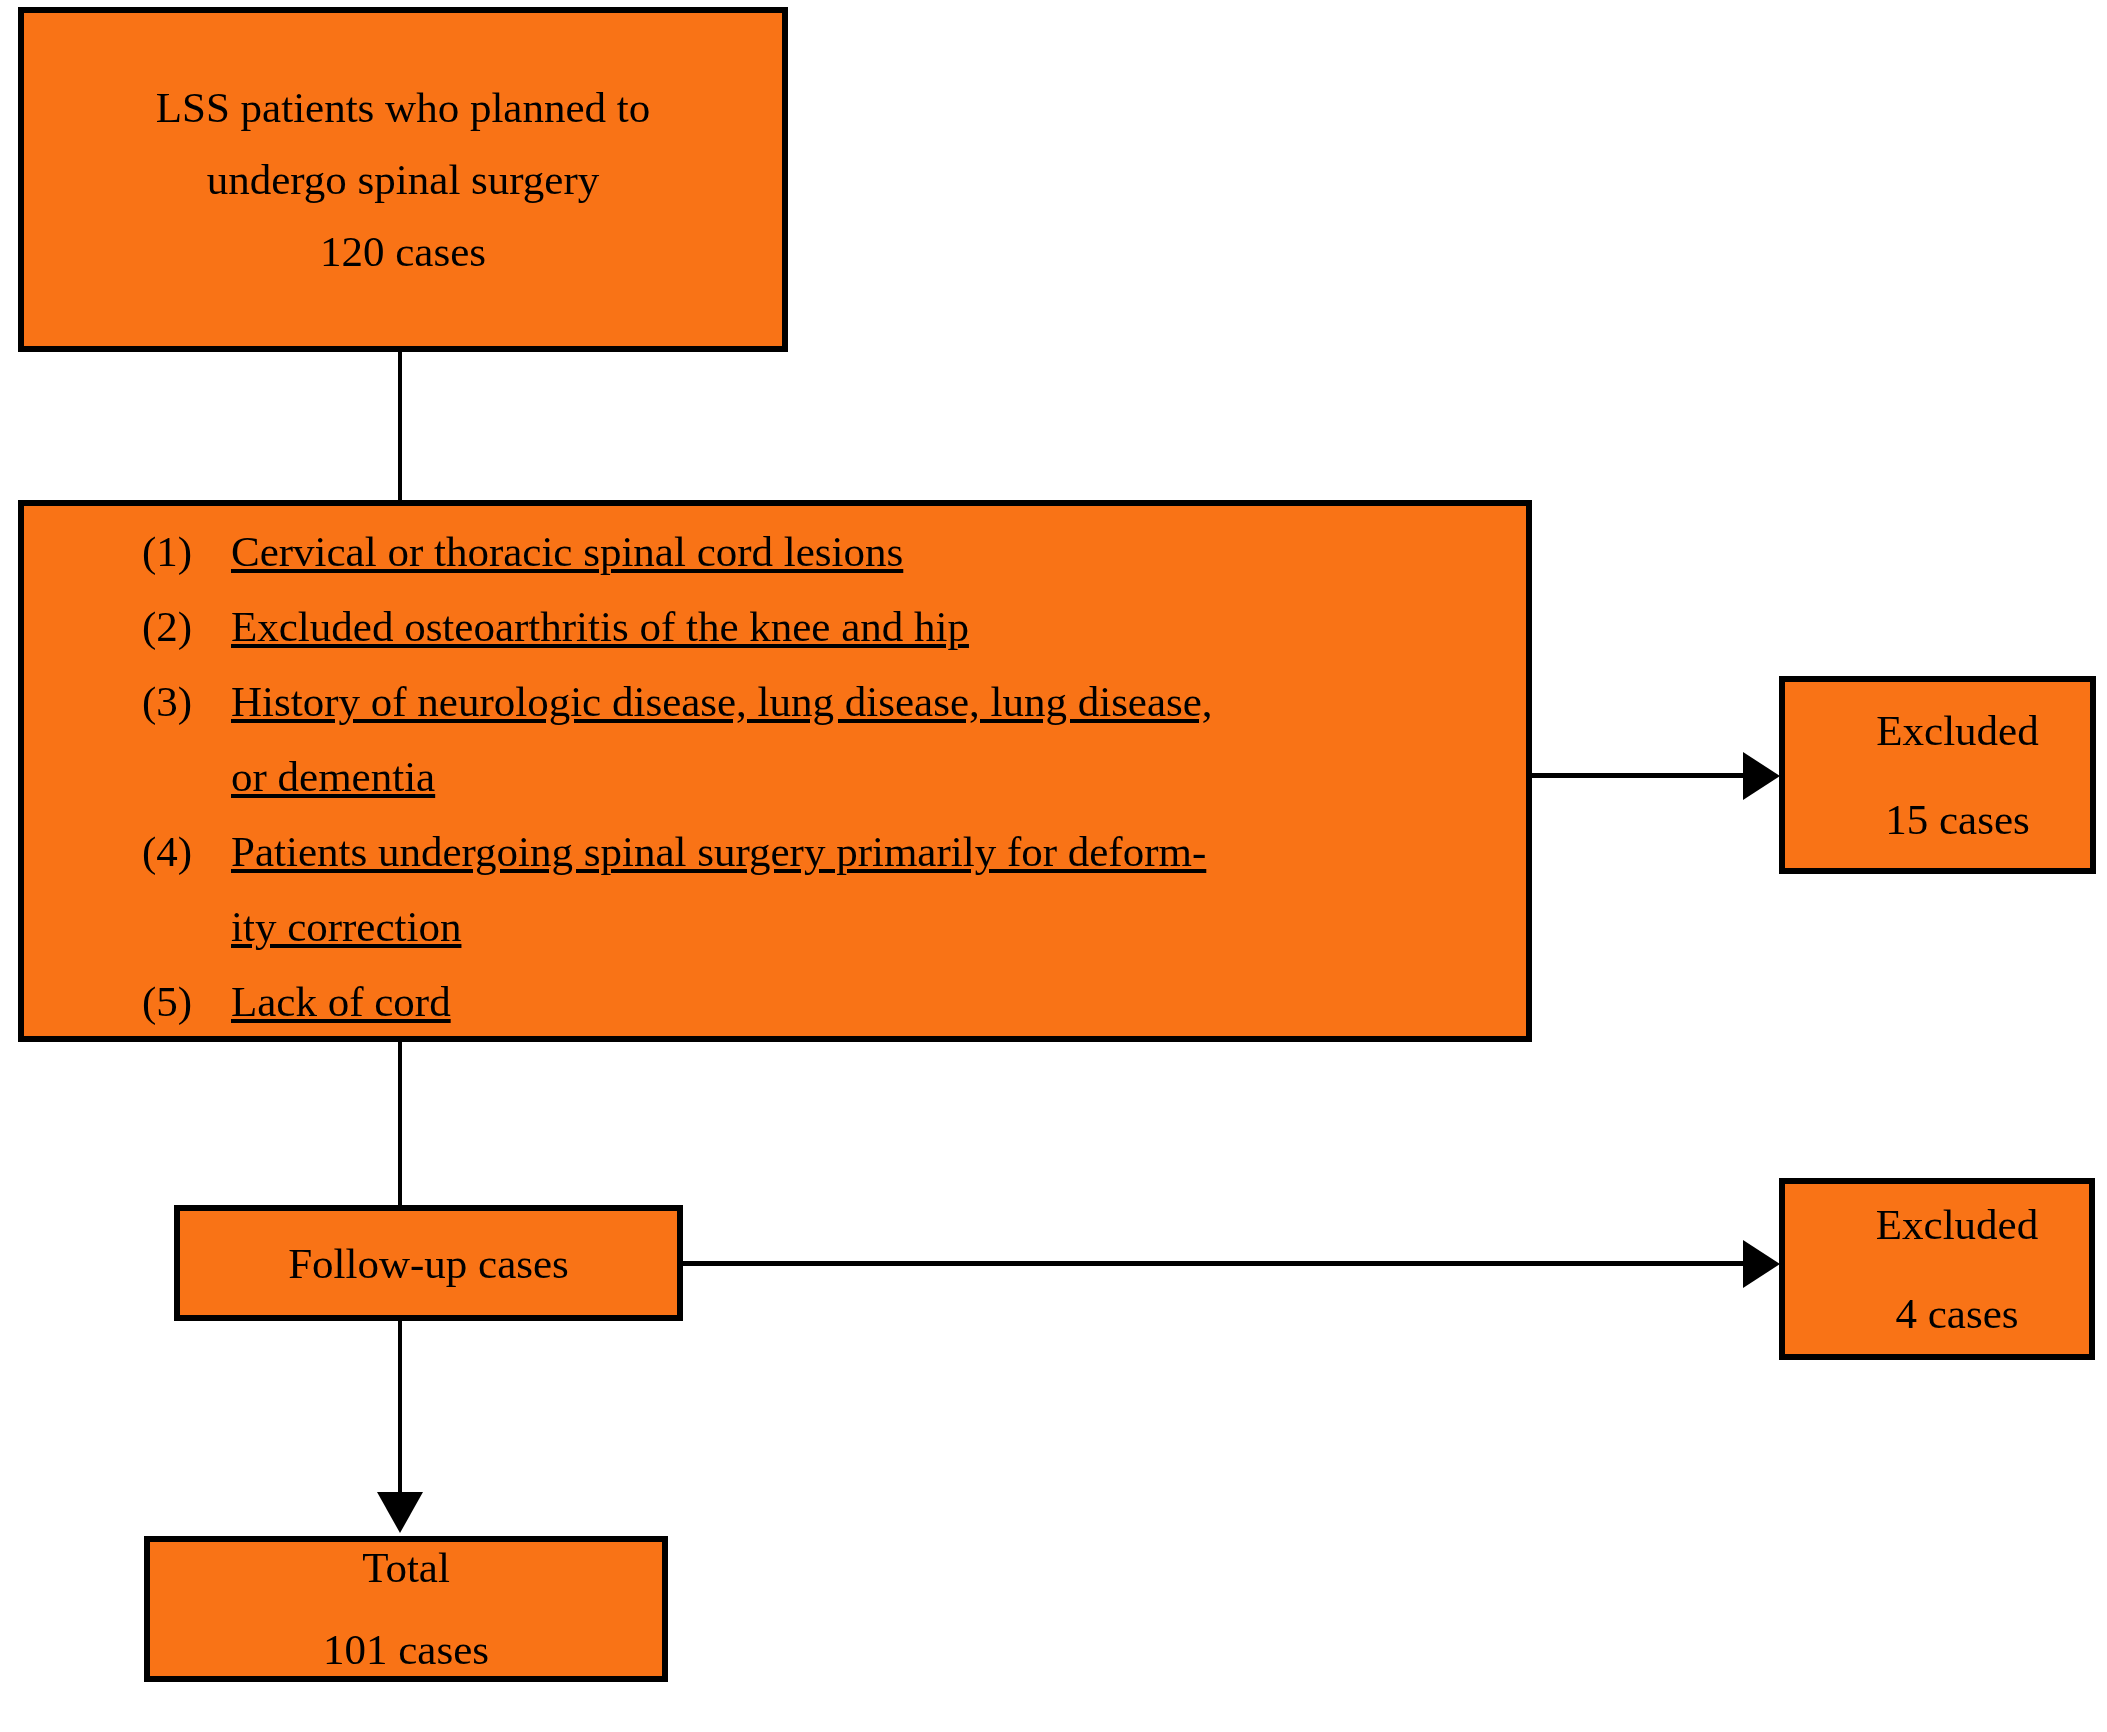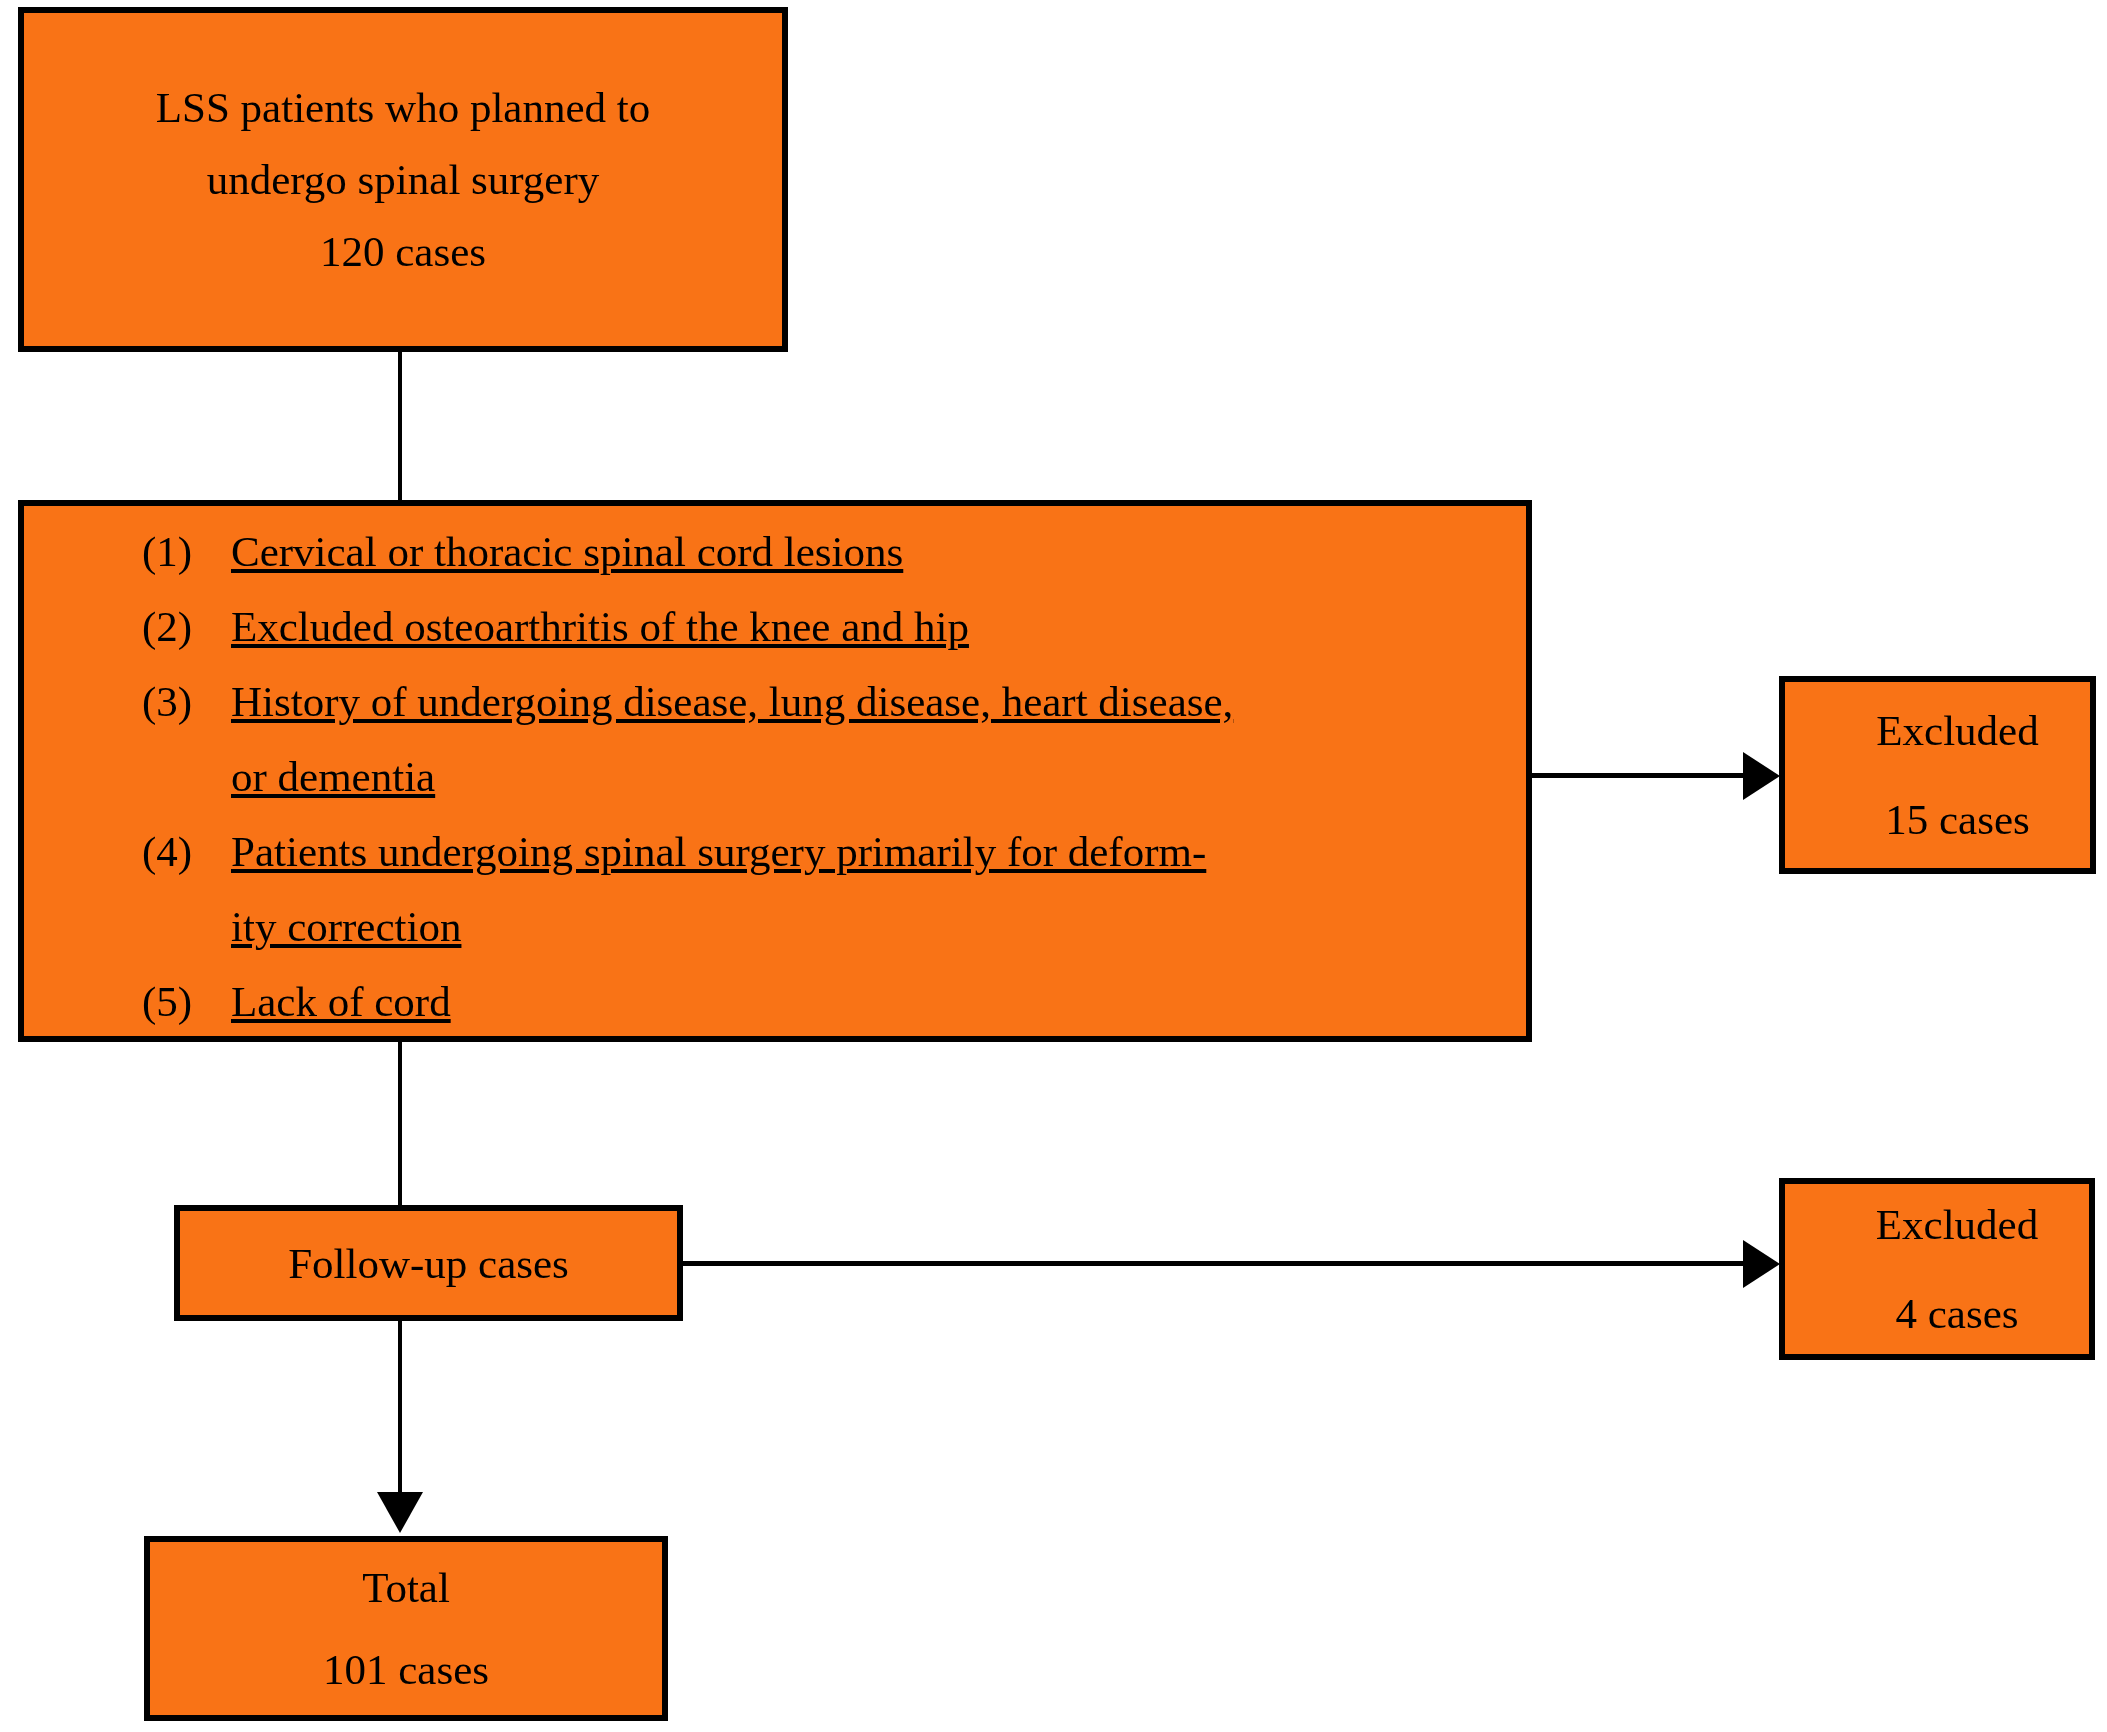--- a/index.html
+++ b/index.html
@@ -45,21 +45,21 @@
 
   
   .box-followup { left: 174px; top: 1205px; width: 509px; height: 116px; }
 
   
   .box-excluded15 { left: 1779px; top: 676px; width: 317px; height: 198px; }
   .box-excluded4  { left: 1779px; top: 1178px; width: 316px; height: 182px; }
   .box-excluded15 .pre, .box-excluded4 .pre { line-height: 89px; width: 100%; padding-left: 40px; }
 
   
-  .box-total { left: 144px; top: 1536px; width: 524px; height: 185px; }
+  .box-total { left: 144px; top: 1536px; width: 524px; height: 146px; }
   .box-total .pre { line-height: 82px; width: 100%; }
 
   
   .vline, .hline { position: absolute; background: #000000; }
   .conn-top      { left: 398px; top: 352px;  width: 4.1px; height: 148px; }
   .conn-mid      { left: 398px; top: 1042px; width: 4.1px; height: 163px; }
   .conn-bottom   { left: 398px; top: 1321px; width: 4.1px; height: 172px; }
   .shaft-excl15  { left: 1532px; top: 773px; width: 213px; height: 5.3px; }
   .shaft-excl4   { left: 683px; top: 1261px; width: 1062px; height: 5.3px; }
 
@@ -100,21 +100,21 @@
       <div class="crit-row">
         <span class="crit-num">(1)</span>
         <span class="crit-text">Cervical or thoracic spinal cord lesions</span>
       </div>
       <div class="crit-row">
         <span class="crit-num">(2)</span>
         <span class="crit-text">Excluded osteoarthritis of the knee and hip</span>
       </div>
       <div class="crit-row">
         <span class="crit-num">(3)</span>
-        <span class="crit-text">History of undergoing disease, lung disease, heart disease,
+        <span class="crit-text">History of neurologic disease, lung disease, lung disease,
 or dementia</span>
       </div>
       <div class="crit-row">
         <span class="crit-num">(4)</span>
         <span class="crit-text">Patients undergoing spinal surgery primarily for deform-
 ity correction</span>
       </div>
       <div class="crit-row">
         <span class="crit-num">(5)</span>
         <span class="crit-text">Lack of cord</span>

